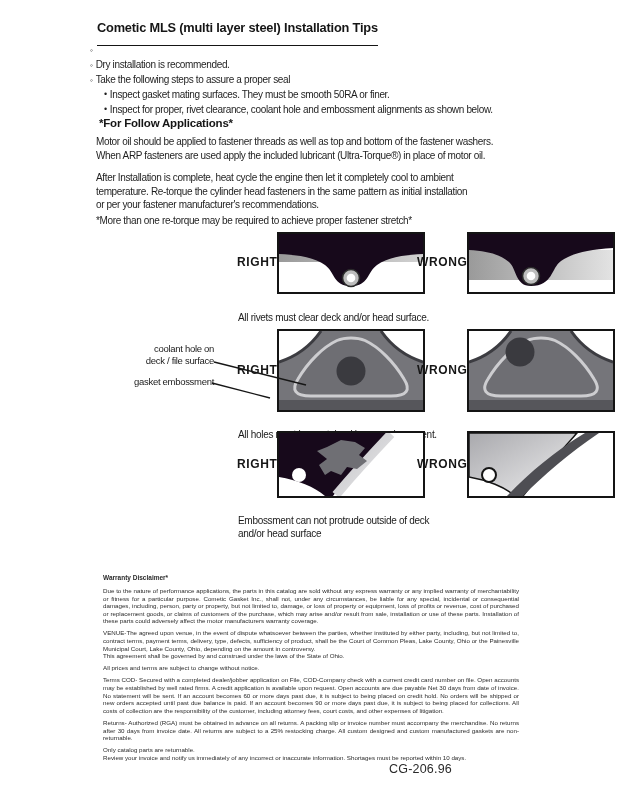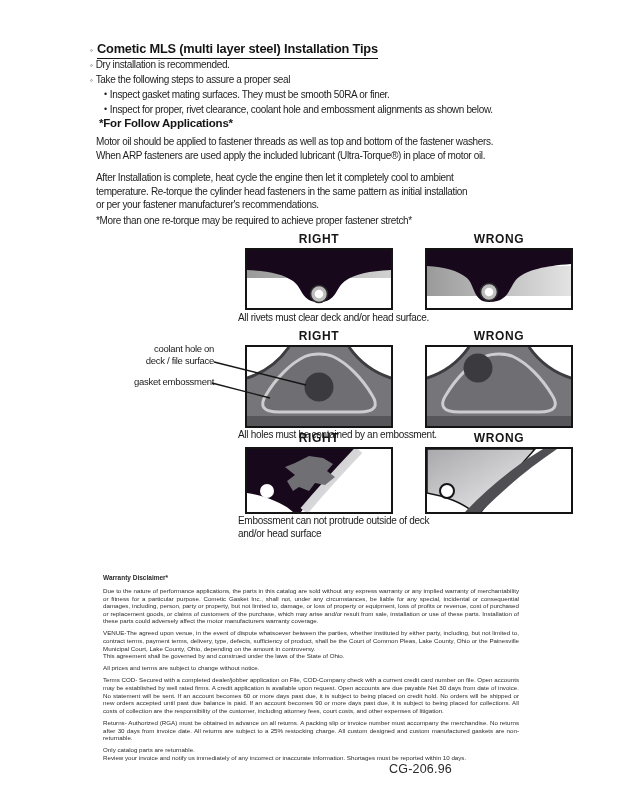--- a/index.html
+++ b/index.html
@@ -3,37 +3,37 @@
 <meta charset="utf-8">
 <style>
   html,body{margin:0;padding:0;background:#ffffff;}
   .page{
     position:relative;width:618px;height:800px;background:#fff;overflow:hidden;
     font-family:"Liberation Sans",sans-serif;color:#222;
   }
   
   .doc-title{
     position:absolute;left:97px;top:20px;font-size:12.8px;font-weight:bold;color:#151515;
-    letter-spacing:-0.2px;border-bottom:1.6px solid #151515;padding-bottom:2px;white-space:nowrap;margin-top:21px;
+    letter-spacing:-0.2px;border-bottom:1.6px solid #151515;padding-bottom:10px;white-space:nowrap;
   }
   .bullets{position:absolute;left:90px;top:44px;font-size:10px;letter-spacing:-0.35px;color:#1e1e1e;}
   .brow{display:flex;align-items:flex-start;height:15px;white-space:nowrap;}
   .brow .m1{font-size:8.5px;margin:1px 3px 0 0;}
   .brow.sub{padding-left:14px;}
   .brow .m2{font-size:9px;margin:0 3px 0 0;}
   
   .diesel-head{position:absolute;left:99px;top:117px;font-size:11.5px;font-weight:bold;color:#151515;letter-spacing:-0.2px;}
   .para{position:absolute;left:96px;font-size:10px;letter-spacing:-0.35px;line-height:13.5px;color:#1e1e1e;white-space:pre-line;}
   #p1{top:135px;}
   #p2{top:171px;}
   #note{top:214px;}
   
   .pair{position:absolute;left:237px;display:flex;gap:16px;}
   #pair1{top:232px;} #pair2{top:329px;} #pair3{top:431px;}
-  .dcol{width:164px;display:flex;flex-direction:column;align-items:center;}
+  .dcol{width:164px;display:flex;flex-direction:row;align-items:center;}
   .dlabel{font-size:12px;font-weight:bold;letter-spacing:0.6px;color:#161616;margin-bottom:2px;line-height:14px;}
   .dbox{width:144px;border:2px solid #141414;background:#fff;font-size:0;}
   .dbox svg{display:block;}
   .caption{position:absolute;left:238px;font-size:10px;letter-spacing:-0.3px;line-height:12.5px;color:#1b1b1b;white-space:pre-line;}
   #cap1{top:312px;} #cap2{top:429px;} #cap3{top:515px;}
   .callout{position:absolute;font-size:9.5px;letter-spacing:-0.3px;line-height:11.5px;color:#1b1b1b;text-align:right;white-space:pre-line;width:104px;left:110px;}
   #callout-hole{top:343px;}
   #callout-emb{top:376px;}
   .leader-overlay{position:absolute;left:110px;top:340px;pointer-events:none;}
   

